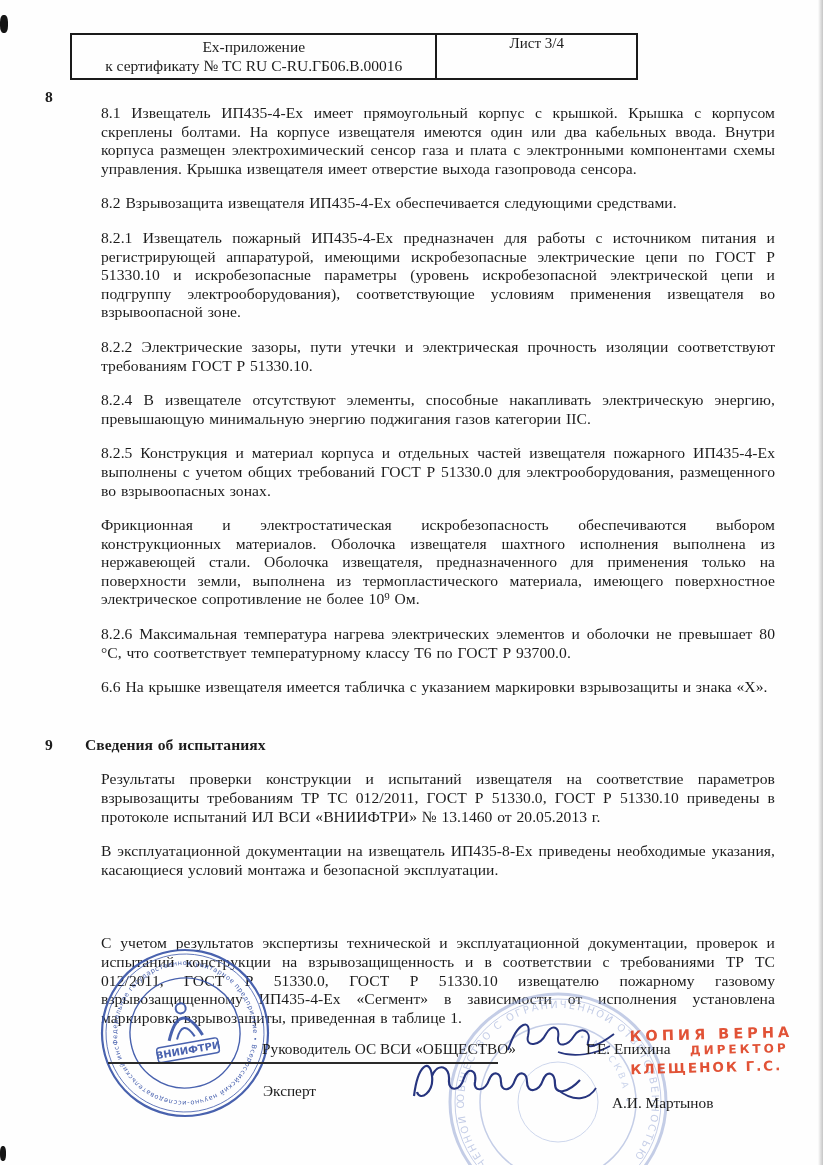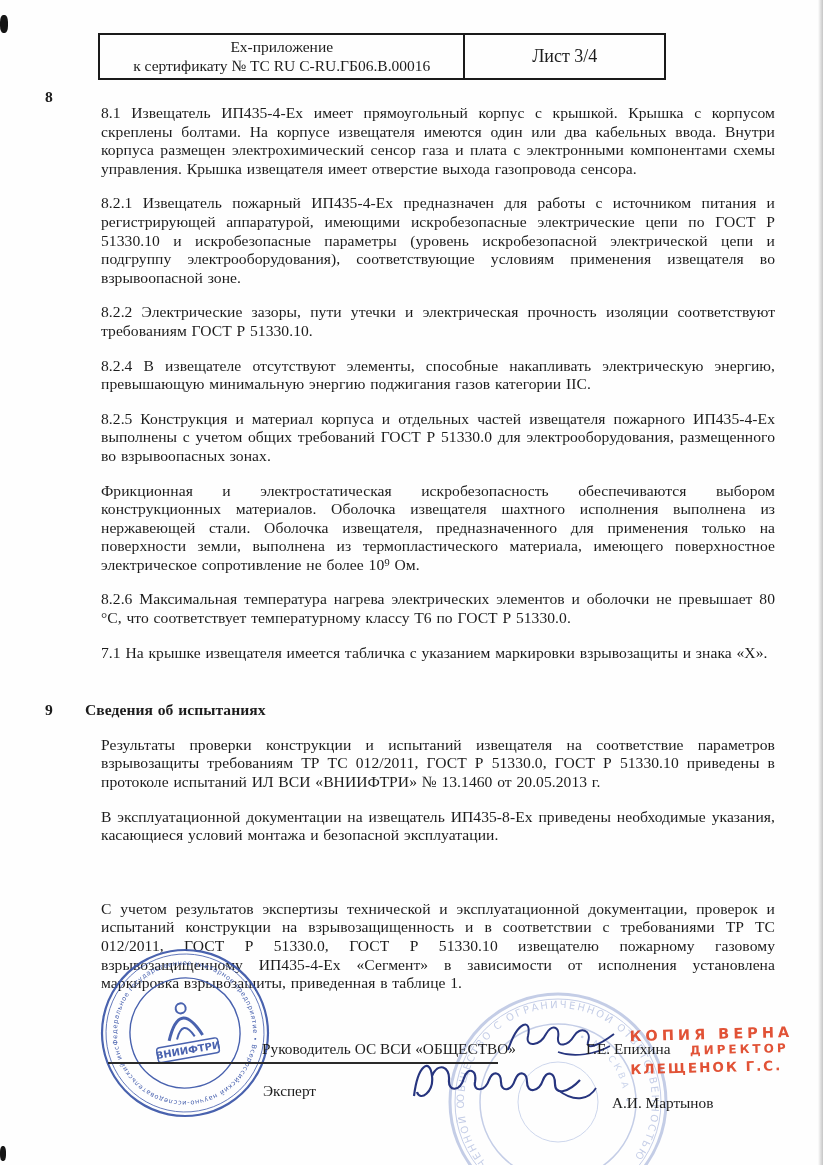--- a/index.html
+++ b/index.html
@@ -13,29 +13,29 @@
     color:#1c1c1c;
   }
   .page::after{
     content:"";position:absolute;top:0;right:0;bottom:0;width:5px;
     background:linear-gradient(to left, rgba(90,90,90,.35), rgba(0,0,0,0));
     pointer-events:none;
   }
   
   .hdr-table{
     position:absolute;left:70px;top:33px;width:568px;
-    border:2px solid #1a1a1a;display:flex;box-sizing:border-box;margin-left:28px;
+    border:2px solid #1a1a1a;display:flex;box-sizing:border-box;
   }
   .hdr-left{
     width:64.8%;border-right:2px solid #1a1a1a;text-align:center;
     padding:2px 4px 3px;font-size:15.5px;line-height:19px;box-sizing:border-box;
   }
   .hdr-right{
-    width:35.2%;display:flex;align-items:center;justify-content:center;
-    font-size:18px;box-sizing:border-box;
+    width:35.2%;display:flex;justify-content:center;
+    font-size:15px;box-sizing:border-box;
   }
   
   .content{
     position:absolute;left:85px;top:88px;width:706px;
     font-size:15.6px;line-height:18.6px;text-align:justify;
     letter-spacing:.05px;word-spacing:.8px;
   }
   .sec-heading{
     position:relative;font-weight:bold;margin:0 0 1px 0;text-align:left;
   }
@@ -74,27 +74,28 @@
       <span>Лист 3/4</span>
     </div>
   </div>
 
   <div class="content">
 
     <div class="sec-heading">
       <span class="sec-num">8</span>
     </div>
     <p>8.1 Извещатель ИП435-4-Ех имеет прямоугольный корпус с крышкой. Крышка с корпусом скреплены болтами. На корпусе извещателя имеются один или два кабельных ввода. Внутри корпуса размещен электрохимический сенсор газа и плата с электронными компонентами схемы управления. Крышка  извещателя имеет отверстие выхода газопровода сенсора.</p>
+    <p>8.2 Взрывозащита извещателя ИП435-4-Ех обеспечивается следующими средствами.</p>
     <p>8.2.1 Извещатель пожарный ИП435-4-Ех предназначен для работы с источником питания и регистрирующей аппаратурой, имеющими искробезопасные электрические цепи по ГОСТ Р 51330.10 и искробезопасные параметры (уровень искробезопасной электрической цепи и подгруппу электрооборудования), соответствующие условиям применения извещателя во взрывоопасной зоне.</p>
     <p>8.2.2 Электрические зазоры, пути утечки и электрическая прочность изоляции соответствуют требованиям ГОСТ Р 51330.10.</p>
     <p>8.2.4 В извещателе отсутствуют элементы, способные накапливать электрическую энергию, превышающую минимальную энергию поджигания газов категории IIС.</p>
     <p>8.2.5 Конструкция и материал корпуса и отдельных частей извещателя пожарного ИП435-4-Ех выполнены с учетом общих требований ГОСТ Р 51330.0 для электрооборудования, размещенного во взрывоопасных зонах.</p>
     <p>Фрикционная и электростатическая искробезопасность обеспечиваются выбором конструкционных материалов. Оболочка извещателя шахтного исполнения выполнена из нержавеющей стали. Оболочка извещателя, предназначенного для применения только на поверхности земли, выполнена из термопластического материала, имеющего поверхностное электрическое сопротивление не более 10⁹ Ом.</p>
-    <p>8.2.6 Максимальная температура нагрева электрических элементов и оболочки не превышает 80 °С, что соответствует температурному классу Т6 по ГОСТ Р 51330.0.</p>
-    <p>7.1 На крышке извещателя имеется  табличка с указанием маркировки взрывозащиты и знака «Х».</p>
+    <p>8.2.6 Максимальная температура нагрева электрических элементов и оболочки не превышает 80 °С, что соответствует температурному классу Т6 по ГОСТ Р 93700.0.</p>
+    <p>6.6 На крышке извещателя имеется  табличка с указанием маркировки взрывозащиты и знака «Х».</p>
 
     <div class="sec-gap"></div>
     <div class="sec-heading">
       <span class="sec-num">9</span>
       <span>Сведения об испытаниях</span>
     </div>
     <p>Результаты проверки конструкции и испытаний извещателя на соответствие параметров взрывозащиты требованиям ТР ТС 012/2011, ГОСТ Р 51330.0, ГОСТ Р 51330.10 приведены в протоколе испытаний ИЛ ВСИ «ВНИИФТРИ» № 13.1460 от 20.05.2013 г.</p>
     <p>В эксплуатационной документации на извещатель ИП435-8-Ех приведены необходимые указания, касающиеся условий монтажа и безопасной эксплуатации.</p>
 
     <div class="sec-gap"></div>

